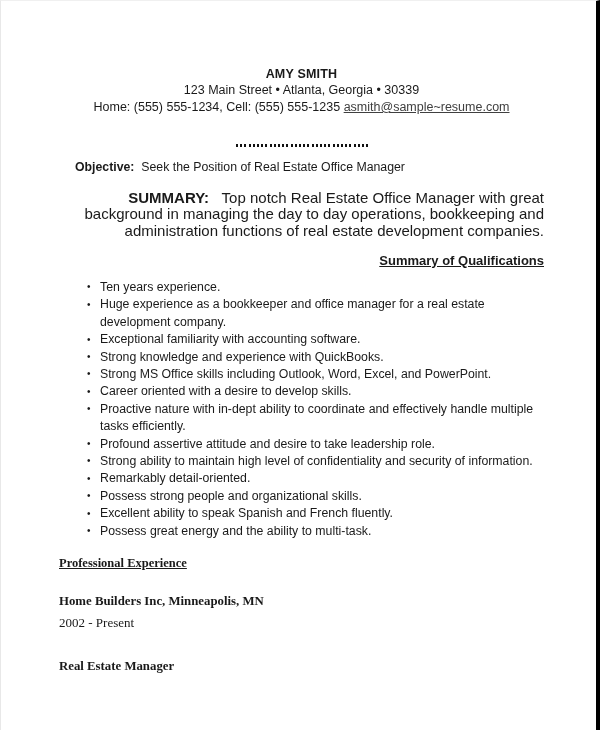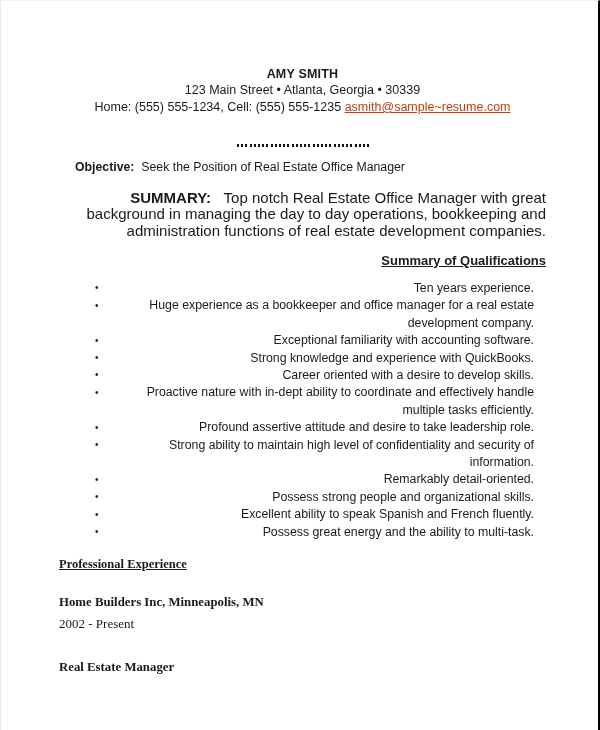--- a/index.html
+++ b/index.html
@@ -16,21 +16,21 @@
     position: relative;
   }
   .page {
     position: absolute;
     left: 0; top: 0;
     width: 600px;
     height: 730px;
     background: #ffffff;
     box-sizing: border-box;
     border-left: 1px solid #e8e8e8;
-    border-right: 2px solid #000000;
+    border-right: 4px solid #000000;
     border-top: 1px solid #f0f0f0;
   }
   .inner {
     padding: 66px 52px 0 58px;
   }
 
   
   .name {
     text-align: center;
     font-weight: bold;
@@ -44,21 +44,21 @@
     line-height: 17px;
     white-space: nowrap;
   }
   .contact {
     text-align: center;
     font-size: 12.5px;
     line-height: 17px;
     white-space: nowrap;
   }
   .email {
-    color: #c2410c;
+    color: #404040;
   }
 
   .divider-wrap {
     text-align: center;
     margin-top: 17px;
     margin-bottom: 16px;
     height: 10px;
   }
   .divider {
     display: inline-block;
@@ -107,23 +107,22 @@
     font-weight: bold;
     font-size: 12.5px;
     text-decoration: underline;
     margin-top: 16px;
     margin-bottom: 22px;
   }
 
   
   ul.quals {
     list-style: none;
-    margin: 12px;
+    margin: 4px;
     padding: 0 0 0 24px;
-    text-align: right;
   }
   ul.quals li {
     position: relative;
     font-size: 12.3px;
     line-height: 17.4px;
     padding-left: 13px;
     margin: 0;
   }
   ul.quals li::before {
     content: "\2022";
@@ -180,20 +179,21 @@
       <span class="lbl">SUMMARY:</span>&nbsp;&nbsp;&nbsp;<span>Top notch Real Estate Office Manager with great background in managing the day to day operations, bookkeeping and administration functions of real estate development companies.</span>
     </div>
 
     <div class="sec-head-sans">Summary of Qualifications</div>
 
     <ul class="quals">
       <li>Ten years experience.</li>
       <li>Huge experience as a bookkeeper and office manager for a    real estate development company.</li>
       <li>Exceptional familiarity with accounting software.</li>
       <li>Strong knowledge and experience with QuickBooks.</li>
+      <li>Strong MS Office skills including Outlook, Word, Excel, and    PowerPoint.</li>
       <li>Career oriented with a desire to develop skills.</li>
       <li>Proactive nature with in-dept ability to coordinate and    effectively handle multiple tasks efficiently.</li>
       <li>Profound assertive attitude and desire to take leadership role.</li>
       <li>Strong ability to maintain high level of confidentiality and    security of information.</li>
       <li>Remarkably detail-oriented.</li>
       <li>Possess strong people and organizational skills.</li>
       <li>Excellent ability to speak Spanish and French fluently.</li>
       <li>Possess great energy and the ability to multi-task.</li>
     </ul>
 

